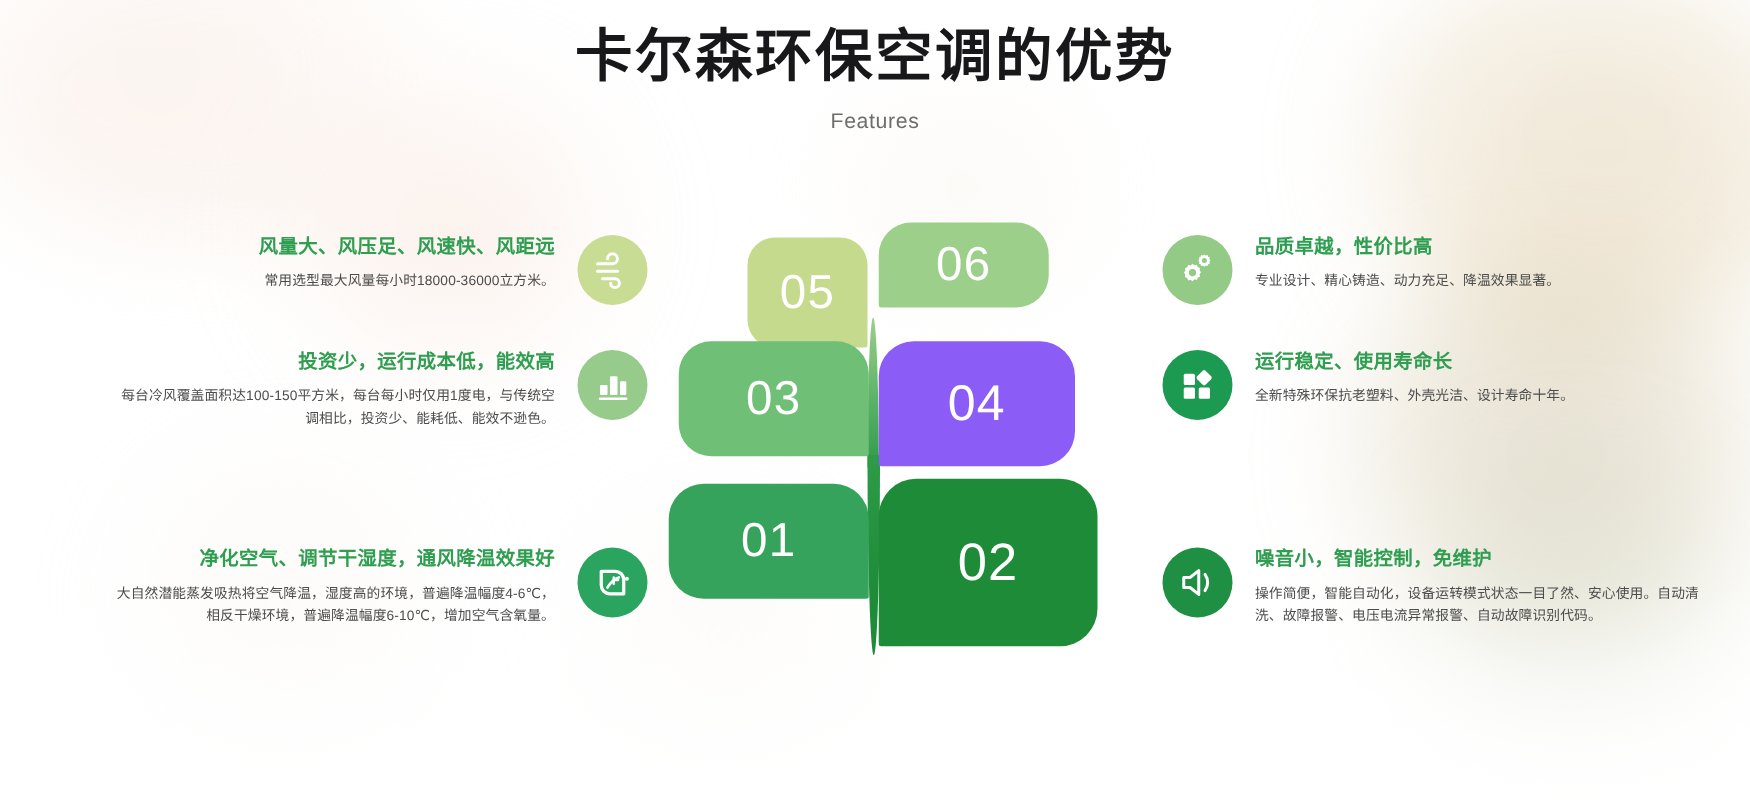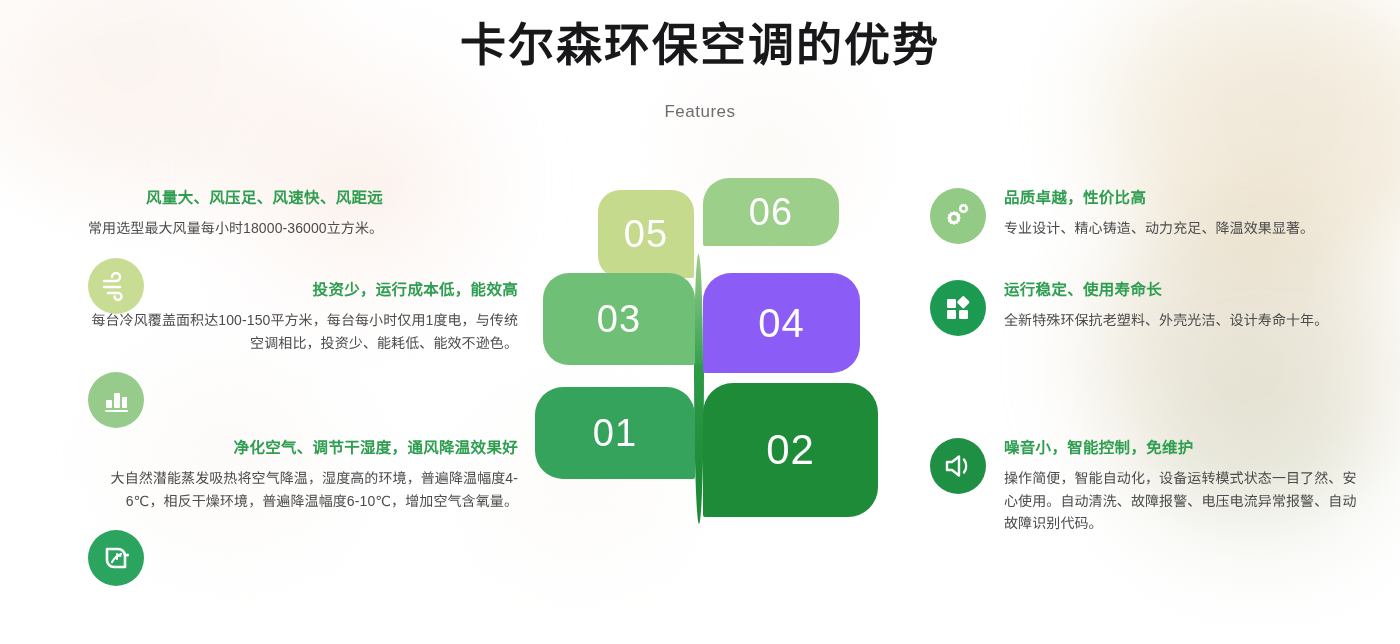--- a/index.html
+++ b/index.html
@@ -24,40 +24,40 @@
   #bg-layer .wash.w8{left:620px;  top:60px;   width:300px;height:180px;background:radial-gradient(circle at 50% 50%,#faf2ea 0%,rgba(255,255,255,0) 72%);opacity:.5;}
   #bg-layer .fade{position:absolute;inset:0;background:
       linear-gradient(to bottom, rgba(255,255,255,.35) 0%, rgba(255,255,255,.1) 30%, rgba(255,255,255,.45) 72%, rgba(255,255,255,.92) 100%);}
 
   
   .header{position:absolute;top:0;left:0;right:0;z-index:3;text-align:center;padding-top:19px;}
   .page-title{
     font-size:46px;font-weight:700;color:#18181a;letter-spacing:2px;line-height:1.15;margin:0;
   }
   .page-subtitle{
-    margin:30px 0 0 0;font-size:17px;color:#6d6d6d;letter-spacing:.5px;font-weight:400;
+    margin:15px 0 0 0;font-size:17px;color:#6d6d6d;letter-spacing:.5px;font-weight:400;
   }
 
   
   .content{position:absolute;top:168px;left:0;width:1400px;height:400px;z-index:3;}
 
   
   .feature{position:absolute;display:flex;align-items:flex-start;gap:18px;}
-  .feature.left{left:88px;width:430px;flex-direction:column;text-align:right;justify-content:flex-end;}
+  .feature.left{left:88px;width:430px;flex-direction:row;text-align:right;justify-content:flex-end;}
   .feature.right{left:930px;width:430px;flex-direction:row;text-align:left;}
 
   .feature .txt{flex:1 1 auto;}
   .feature.left .txt{text-align:right;}
   .feature.right .txt{text-align:left;}
 
   .feat-title{
     font-size:15.5px;font-weight:700;color:#2f9e51;margin:0 0 9px 0;line-height:1.3;letter-spacing:.3px;
   }
   .feat-desc{
-    font-size:14px;color:#4c4c4c;line-height:1.62;margin:0;letter-spacing:.1px;
+    font-size:11px;color:#4c4c4c;line-height:1.62;margin:0;letter-spacing:.1px;
   }
 
   .icon-circle{
     flex:0 0 auto;width:56px;height:56px;border-radius:50%;
     display:flex;align-items:center;justify-content:center;
   }
   .icon-circle svg{display:block;}
 
   
   .row-a{top:20px;}

